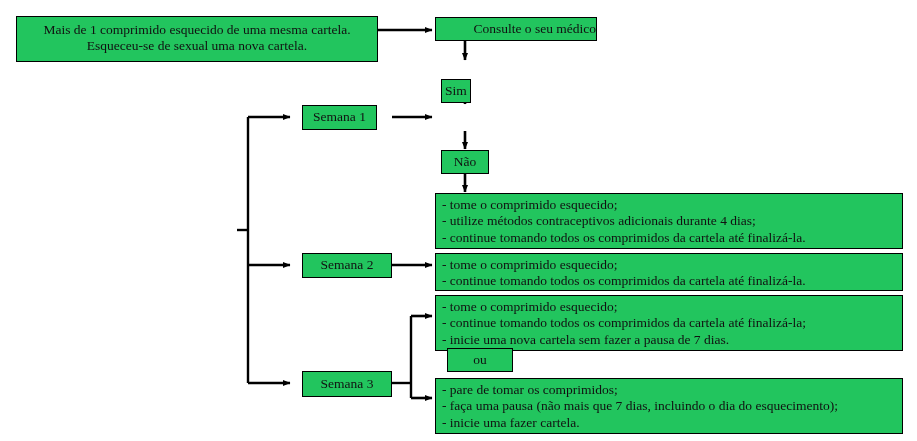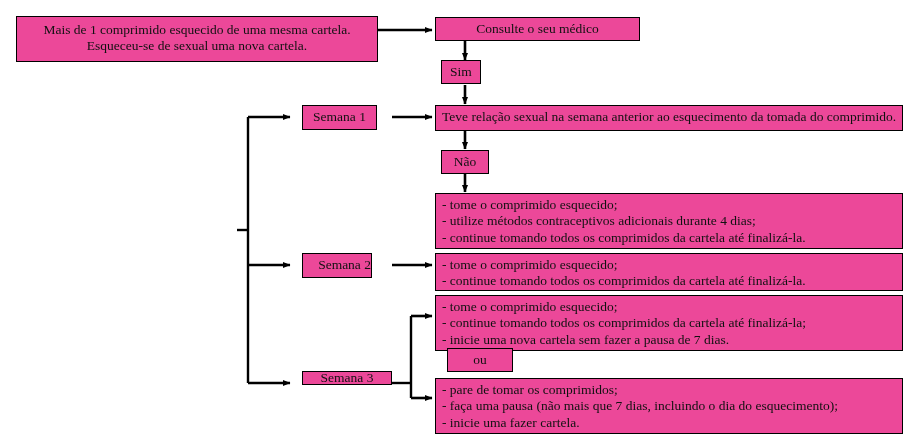--- a/index.html
+++ b/index.html
@@ -13,21 +13,21 @@
     height: 441px;
     background: #ffffff;
     font-family: "Liberation Serif", serif;
     color: #000000;
     overflow: hidden;
   }
   .box {
     position: absolute;
     box-sizing: border-box;
     border: 1px solid #000000;
-    background: #ec4899;
+    background: #22c55e;
     font-size: 13.5px;
     line-height: 1.22;
     color: #111111;
   }
   .box.center {
     display: flex;
     align-items: center;
     justify-content: center;
     text-align: center;
   }
@@ -85,48 +85,45 @@
     <line x1="411" y1="316" x2="411" y2="398" stroke="#000000" stroke-width="2.4"></line>
     <line x1="411" y1="316" x2="432" y2="316" stroke="#000000" stroke-width="2.6" marker-end="url(#arrow)"></line>
     <line x1="411" y1="398" x2="432" y2="398" stroke="#000000" stroke-width="2.6" marker-end="url(#arrow)"></line>
   </svg>
 
   <div class="box left" style="left:16px; top:16px; width:362px; height:46px; padding-top:5px; text-align:center;">
     <span class="line">Mais de 1 comprimido esquecido  de uma mesma cartela.</span>
     <span class="line">Esqueceu-se de sexual uma nova cartela.</span>
   </div>
 
-  <div class="box center" style="left:435px; top:17px; width:205px; height:24px;">
+  <div class="box center" style="left:435px; top:17px; width:162px; height:24px;justify-content:flex-end;">
     <span>Consulte o seu médico</span>
   </div>
 
-  <div class="box center" style="left:441px; top:60px; width:40px; height:24px;">
+  <div class="box center" style="left:441px; top:79px; width:30px; height:24px;">
     <span>Sim</span>
   </div>
 
   <div class="box center" style="left:441px; top:150px; width:48px; height:24px;">
     <span>Não</span>
   </div>
 
 
   <div class="box center" style="left:302px; top:105px; width:75px; height:25px;">
     <span>Semana 1</span>
   </div>
 
-  <div class="box center" style="left:302px; top:253px; width:70px; height:25px;justify-content:flex-end;">
+  <div class="box center" style="left:302px; top:253px; width:90px; height:25px;">
     <span>Semana 2</span>
   </div>
 
-  <div class="box center" style="left:302px; top:371px; width:90px; height:14px;">
+  <div class="box center" style="left:302px; top:371px; width:90px; height:26px;">
     <span>Semana 3</span>
   </div>
 
-  <div class="box left" style="left:435px; top:105px; width:468px; height:26px;">
-    <span class="line">Teve relação sexual na semana anterior ao esquecimento da tomada do comprimido.</span>
-  </div>
 
   <div class="box left" style="left:435px; top:193px; width:468px; height:56px;">
     <span class="line">- tome o comprimido esquecido;</span>
     <span class="line">- utilize métodos contraceptivos adicionais durante 4 dias;</span>
     <span class="line">- continue tomando todos os comprimidos da cartela até finalizá-la.</span>
   </div>
 
   <div class="box left" style="left:435px; top:253px; width:468px; height:38px;">
     <span class="line">- tome o comprimido esquecido;</span>
     <span class="line">- continue tomando todos os comprimidos da cartela até finalizá-la.</span>

